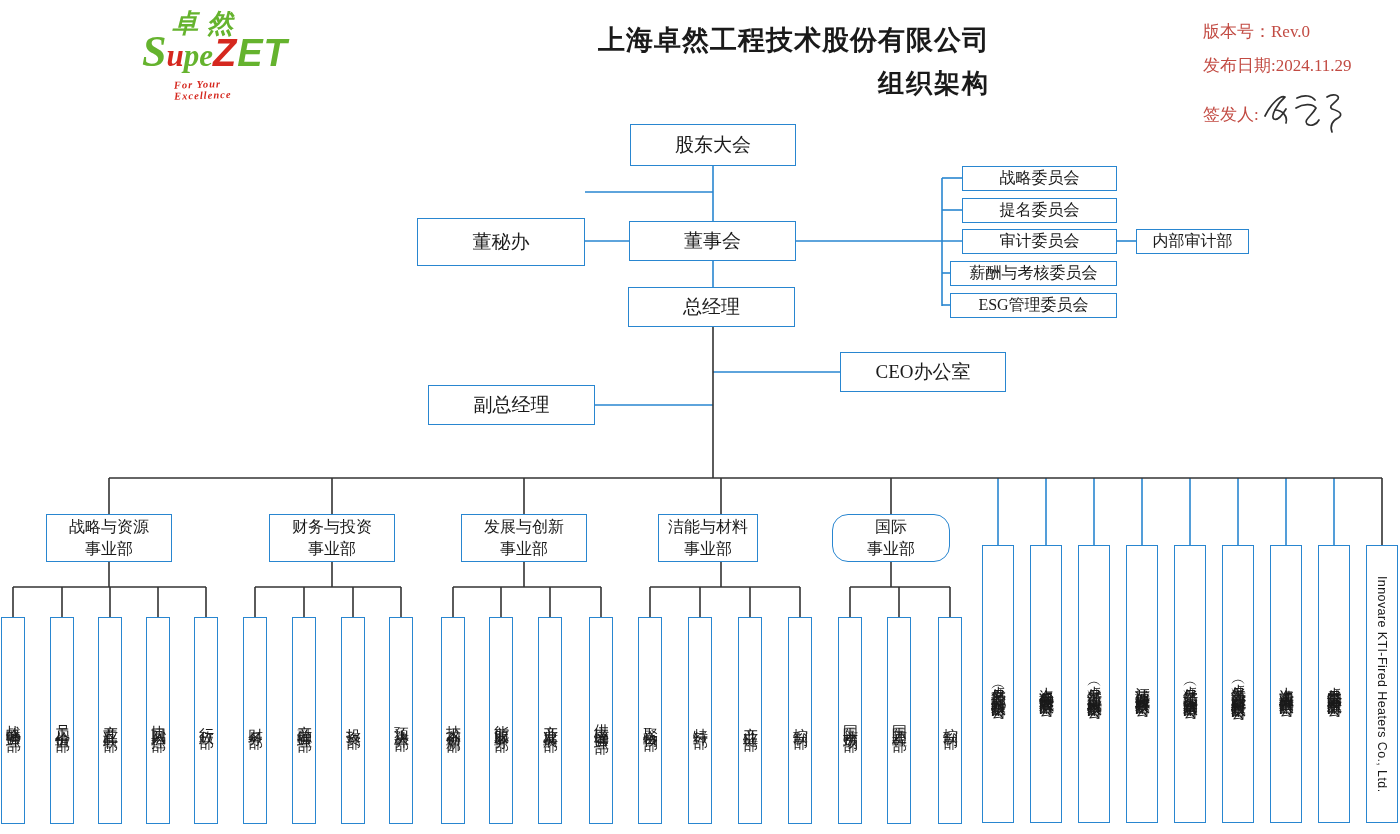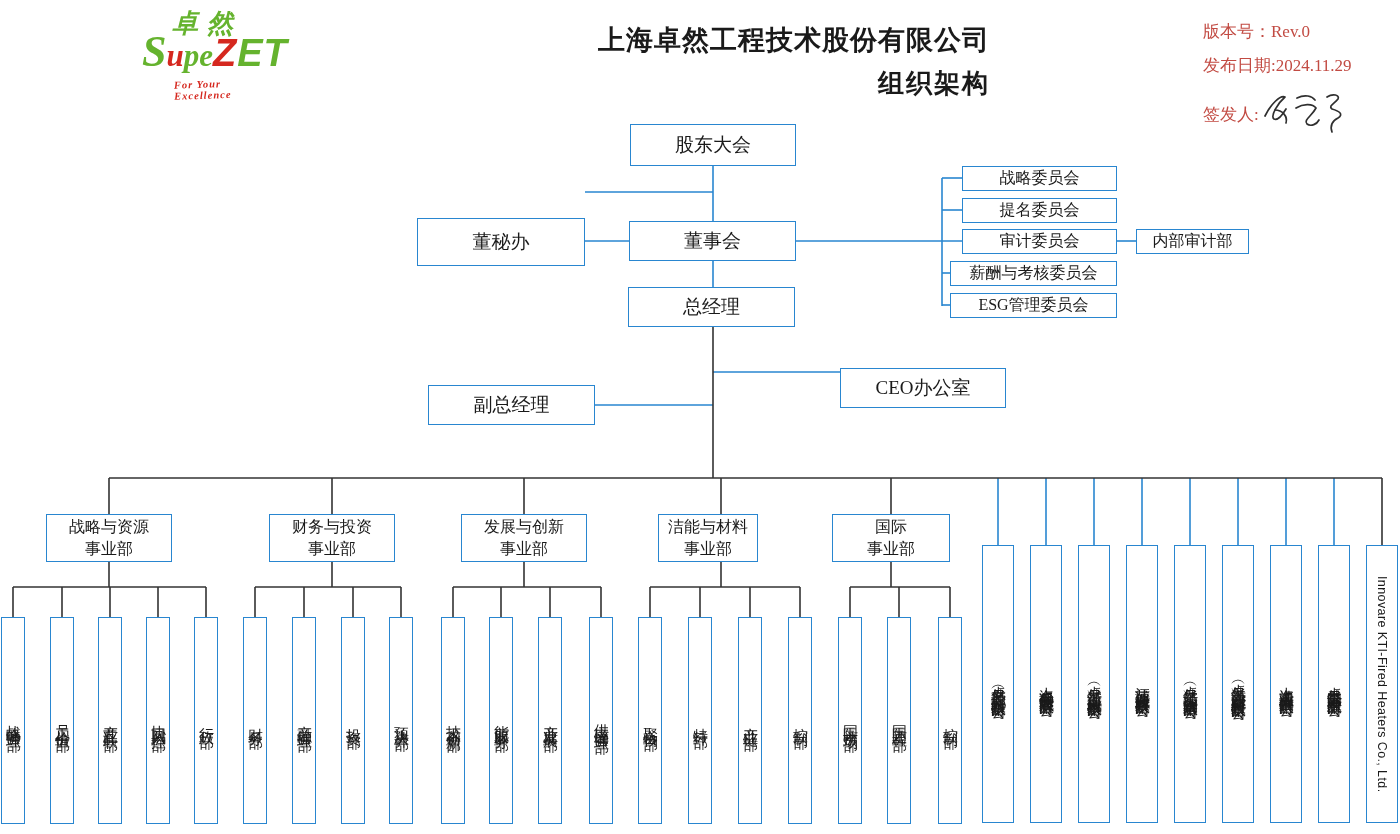--- a/index.html
+++ b/index.html
@@ -137,21 +137,21 @@
         <path d="M36,10 C44,6 51,8 54,12 M35,20 C43,15 52,16 55,20 C51,28 42,32 46,36 C50,39 56,36 58,32"></path>
         <path d="M66,9 C72,5 79,7 77,11 C73,16 67,18 71,21 C78,23 83,26 77,30 C71,33 69,38 71,44"></path>
       </g>
     </svg></div>
   </div>
 
   <div class="box" style="left:630px;top:124px;width:166px;height:42px">股东大会</div>
   <div class="box" style="left:417px;top:218px;width:168px;height:48px">董秘办</div>
   <div class="box" style="left:629px;top:221px;width:167px;height:40px">董事会</div>
   <div class="box" style="left:628px;top:287px;width:167px;height:40px">总经理</div>
-  <div class="box" style="left:840px;top:368px;width:166px;height:40px">CEO办公室</div>
+  <div class="box" style="left:840px;top:352px;width:166px;height:40px">CEO办公室</div>
   <div class="box" style="left:428px;top:385px;width:167px;height:40px">副总经理</div>
   <div class="box small" style="left:1136px;top:229px;width:113px;height:25px">内部审计部</div>
 
   <div id="generated">
       <div class="box small" style="left: 962px; top: 166px; width: 155px; height: 25px;">战略委员会</div>
       <div class="box small" style="left: 962px; top: 198px; width: 155px; height: 25px;">提名委员会</div>
       <div class="box small" style="left: 962px; top: 229px; width: 155px; height: 25px;">审计委员会</div>
       <div class="box small" style="left: 950px; top: 261px; width: 167px; height: 25px;">薪酬与考核委员会</div>
       <div class="box small" style="left: 950px; top: 293px; width: 167px; height: 25px;">ESG管理委员会</div>
       <div class="box division" style="left: 46px; top: 514px; width: 126px; height: 48px;">
@@ -163,21 +163,21 @@
         <span>事业部</span>
       </div>
       <div class="box division" style="left: 461px; top: 514px; width: 126px; height: 48px;">
         <span>发展与创新</span>
         <span>事业部</span>
       </div>
       <div class="box division" style="left: 658px; top: 514px; width: 100px; height: 48px;">
         <span>洁能与材料</span>
         <span>事业部</span>
       </div>
-      <div class="box division" style="left: 832px; top: 514px; width: 118px; height: 48px;">
+      <div class="box division" style="left: 832px; top: 514px; width: 118px; height: 48px; border-radius: 16px;">
         <span>国际</span>
         <span>事业部</span>
       </div>
       <div class="box vbox" style="left: 1px; top: 617px; width: 24px; height: 207px;">战略管理部</div>
       <div class="box vbox" style="left: 50px; top: 617px; width: 24px; height: 207px;">员工价值部</div>
       <div class="box vbox" style="left: 98px; top: 617px; width: 24px; height: 207px;">产业互联部</div>
       <div class="box vbox" style="left: 146px; top: 617px; width: 24px; height: 207px;">协同风控部</div>
       <div class="box vbox" style="left: 194px; top: 617px; width: 24px; height: 207px;">行政部</div>
       <div class="box vbox" style="left: 243px; top: 617px; width: 24px; height: 207px;">财务部</div>
       <div class="box vbox" style="left: 292px; top: 617px; width: 24px; height: 207px;">产融管理部</div>

